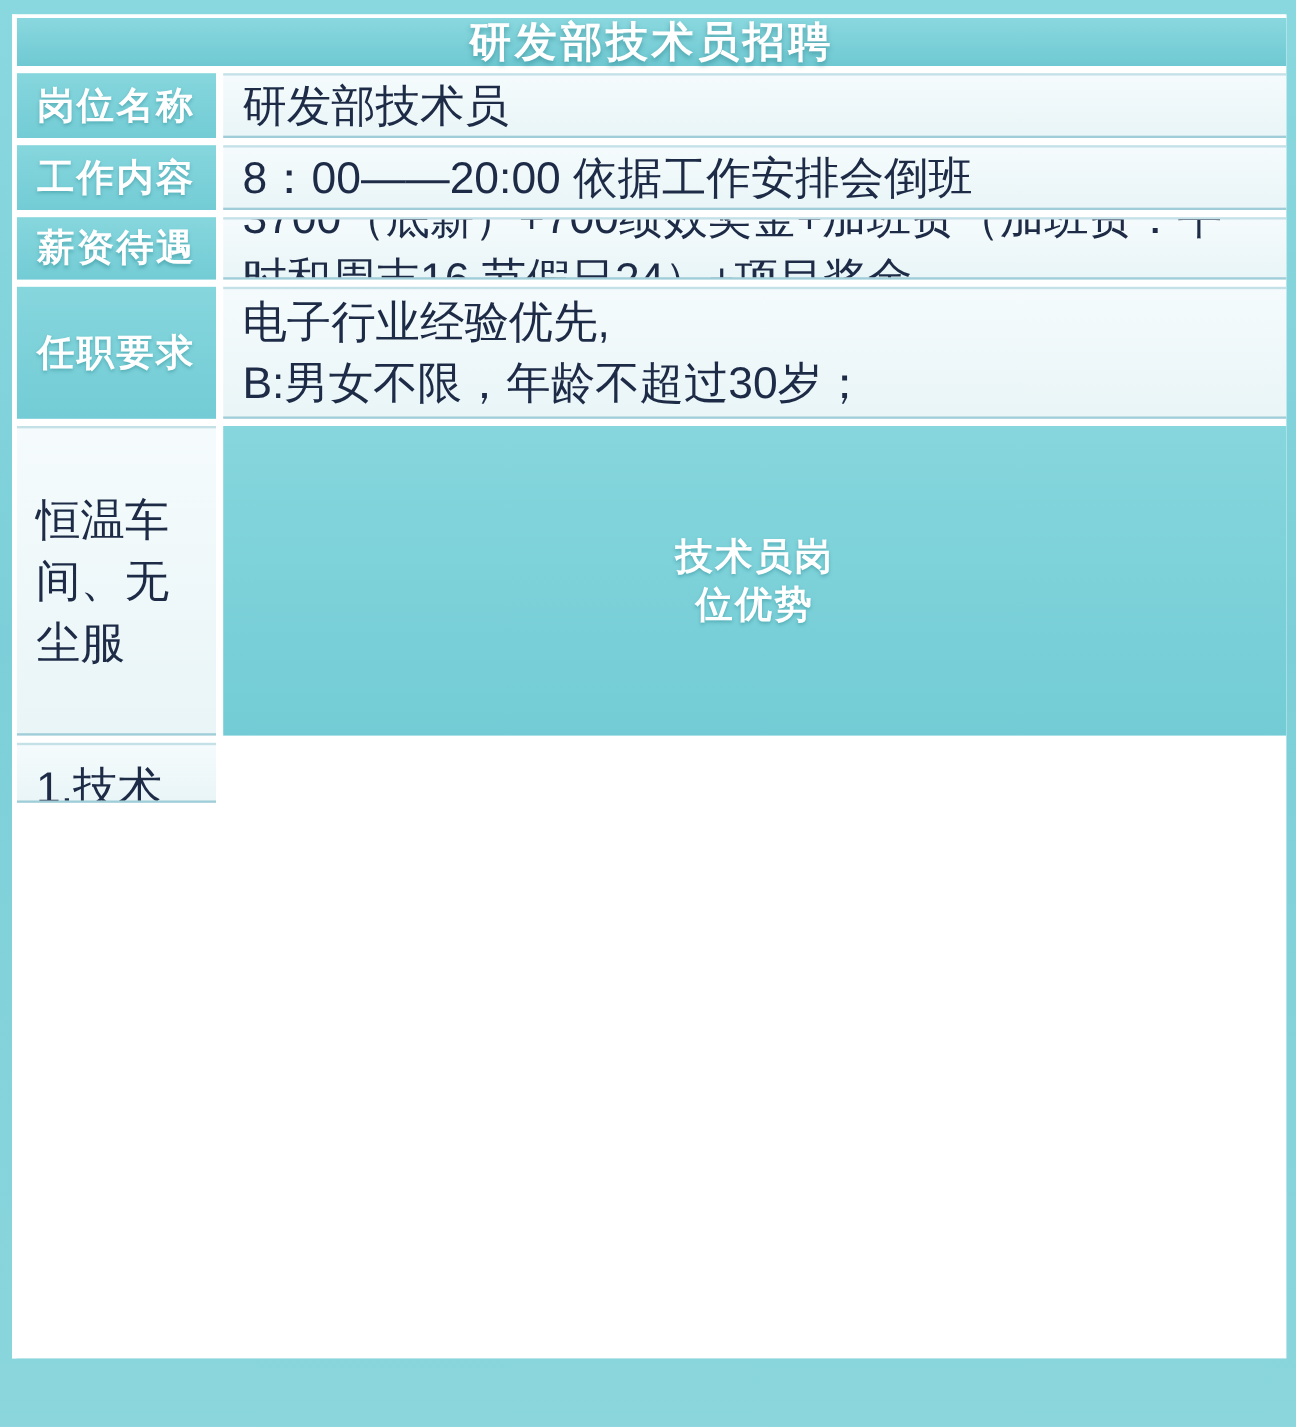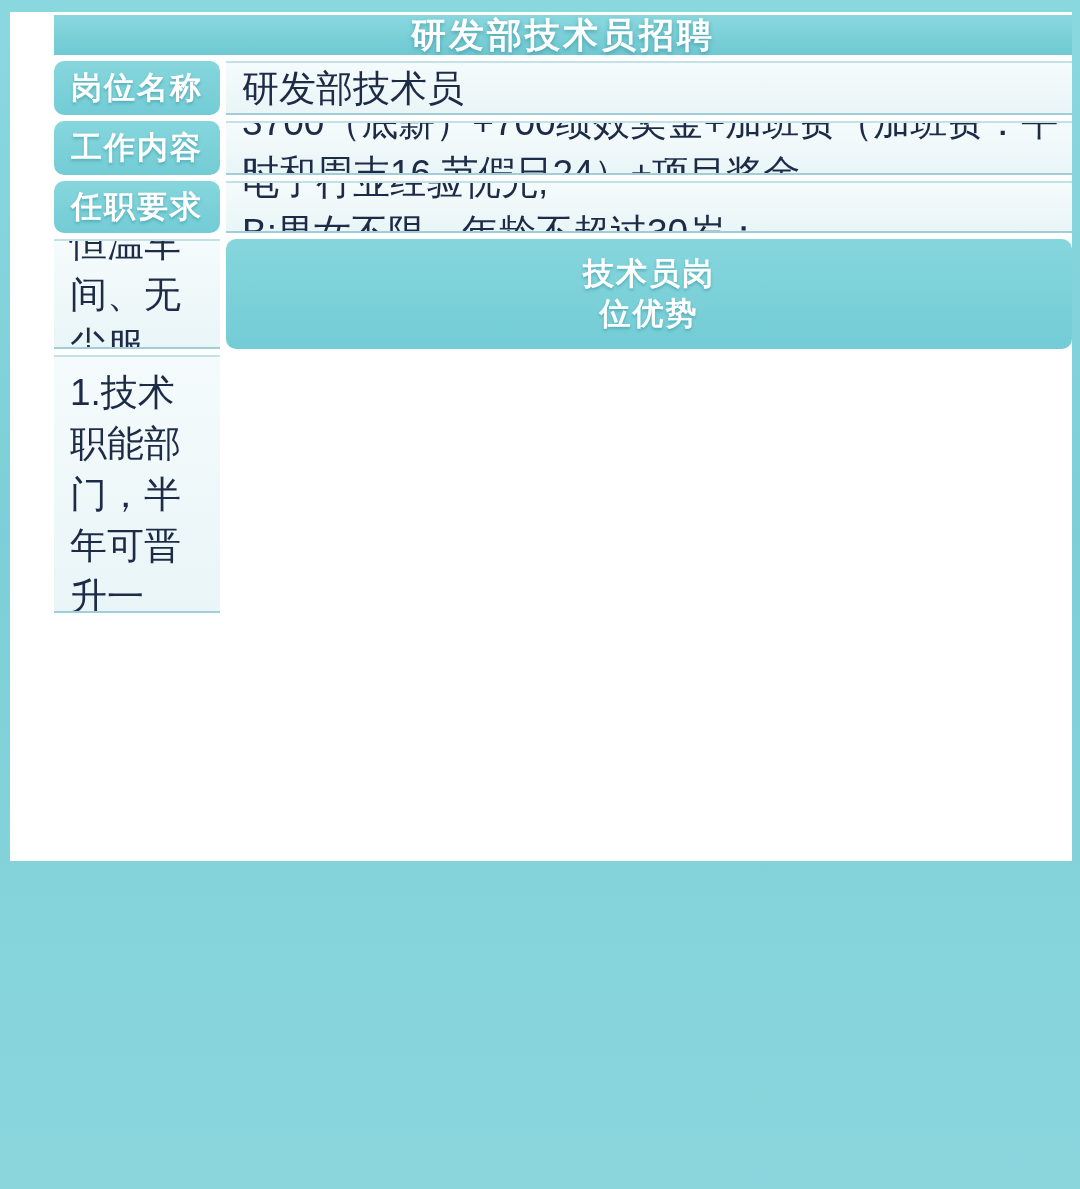--- a/index.html
+++ b/index.html
@@ -9,30 +9,29 @@
     font-family:"Liberation Sans",sans-serif;
   }
   .frame{
     box-sizing:border-box;
     width:1080px;height:1189px;
     padding:12px 8px 0 10px;
     background:linear-gradient(180deg,#8ad8df 0%,#7ccfd8 45%,#8bd6dd 100%);
   }
   .table{
     box-sizing:border-box;
-    width:100%;height:849px;
+    width:100%;height:1120px;
     display:grid;
     grid-template-columns:166px 1fr;
     grid-template-rows:40px 54px 54px 52px 110px 258px 50px 1fr;
     gap:6px;
     background:#ffffff;
     border-top:3px solid rgba(255,255,255,.9);
     border-left:4px solid rgba(255,255,255,.85);
     overflow:hidden;
-    padding-left:40px;
   }
   .title-cell{
     grid-column:1 / 3;
     background:linear-gradient(180deg,#8ad8df,#6fc9d2);
     color:#ffffff;
     font-weight:bold;
     font-size:35px;
     letter-spacing:3px;
     display:flex;align-items:center;justify-content:center;
     text-shadow:0 2px 4px rgba(32,120,130,.5);
@@ -41,21 +40,20 @@
     background:linear-gradient(180deg,#86d6dd,#73ccd5);
     color:#ffffff;
     font-weight:bold;
     font-size:31px;
     letter-spacing:2px;
     line-height:40px;
     display:flex;align-items:center;justify-content:center;
     text-align:center;
     white-space:pre-line;
     text-shadow:0 2px 3px rgba(38,130,140,.45);
-    border-radius:10px;
   }
   .content-cell{
     box-sizing:border-box;
     background:linear-gradient(180deg,#f5fbfc,#e9f5f7);
     border-top:2px solid #c4e1e8;
     border-bottom:2px solid #9fcdd8;
     color:#1d2b47;
     font-family:Liberation Sans, sans-serif;
     font-size:37px;
     line-height:51px;
@@ -72,21 +70,23 @@
 <div class="frame">
   <div class="table">
 
     <div class="title-cell">研发部技术员招聘</div>
 
     <div class="label-cell">岗位名称</div>
     <div class="content-cell">研发部技术员</div>
 
     <div class="label-cell">工作内容</div>
 
+    <div class="content-cell">8：00——20:00 依据工作安排会倒班</div>
 
+    <div class="label-cell">薪资待遇</div>
     <div class="content-cell">3700（底薪）+700绩效奖金+加班费（加班费：平
 时和周末16 节假日24）+项目奖金</div>
 
     <div class="label-cell">任职要求</div>
     <div class="content-cell">A:大专及以上学历（接受自考，有毕业证凭证），有光
 电子行业经验优先,
 B:男女不限，年龄不超过30岁；
 C:工作地点江夏区
 D:提供食宿</div>
 

